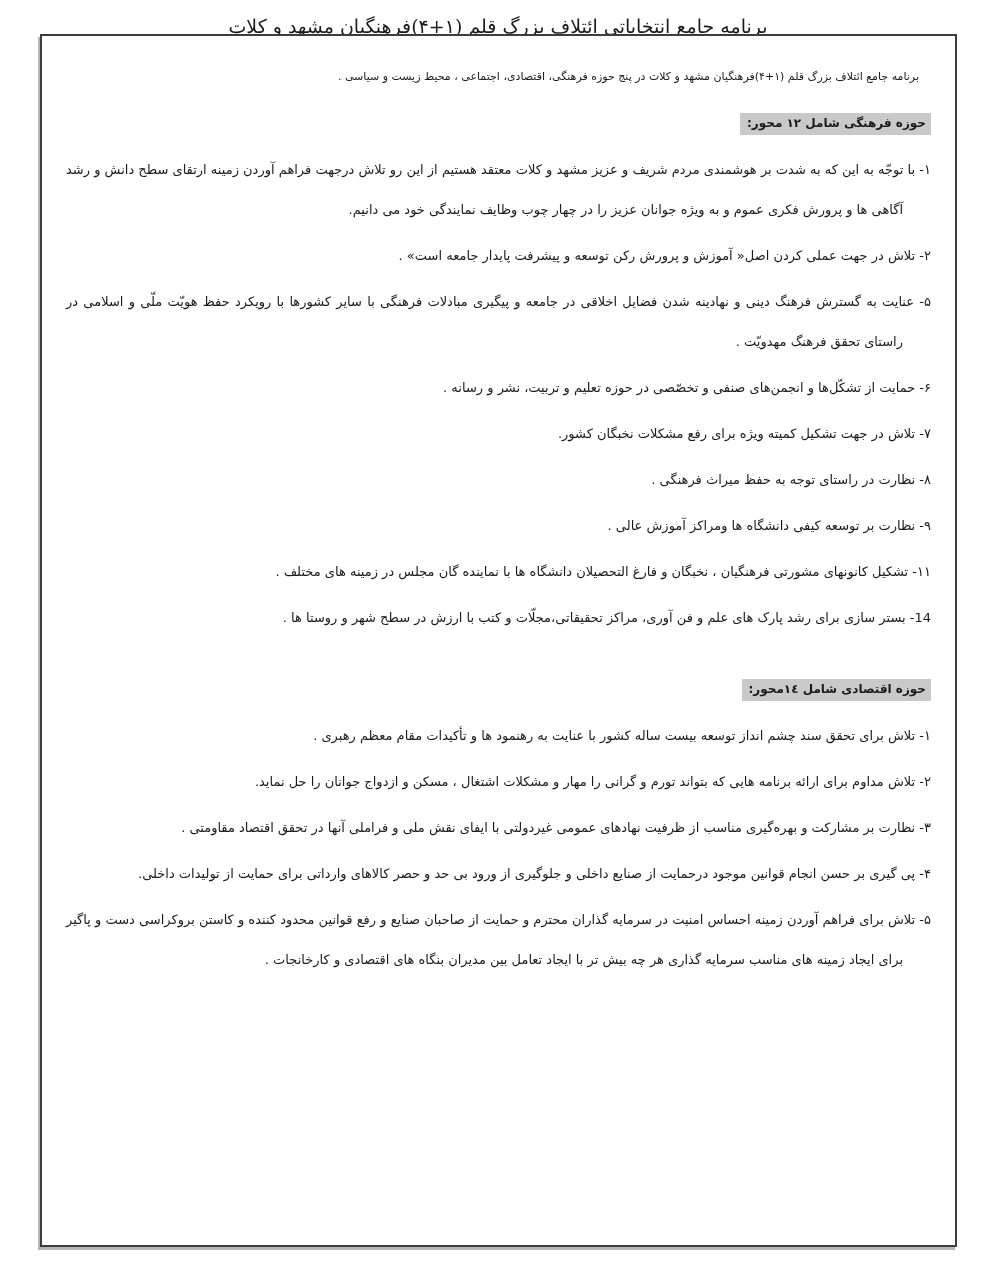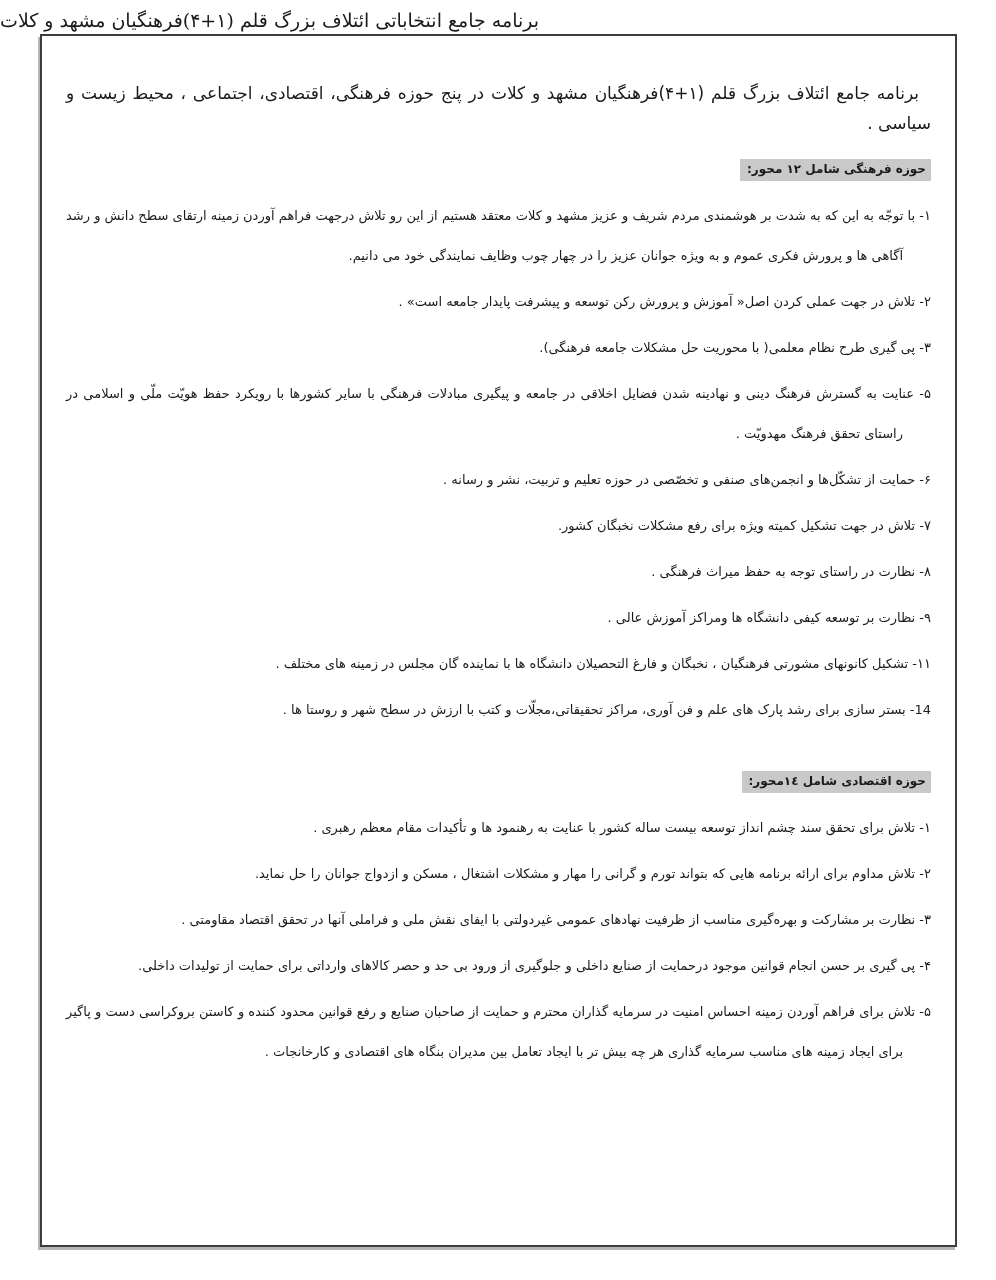--- a/index.html
+++ b/index.html
@@ -15,41 +15,42 @@
     font-family:"DejaVu Sans", sans-serif;
     color:var(--text);
     direction:rtl;
     overflow:hidden;
   }
   .page{
     position:relative;
     width:996px;height:1280px;
   }
   .doc-title{
-    text-align:left;
-    padding-top:9px;
+    text-align:center;
+    padding-top:15px;
     font-family:"DejaVu Serif", serif;
     font-size:19px;
     line-height:22px;
+    text-decoration:underline;
     text-underline-offset:4px;
     color:var(--text);
   }
   .frame{
     position:absolute;
     top:34px;right:39px;
     width:917px;height:1213px;
     box-sizing:border-box;
     border:2px solid var(--frame-border);
     box-shadow:-2px 3px 0 rgba(90,90,90,0.45);
     padding:12px 24px 0 24px;
     background:var(--page-background);
   }
   .intro{
-    margin:30px 0 0;
-    font-size:17px;
+    margin:14px 0 0;
+    font-size:11px;
     line-height:30px;
     text-align:justify;
     text-indent:12px;
   }
   .sec-head{
     margin:16px 0 0;
     font-size:12px;
     font-weight:bold;
     line-height:30px;
   }
@@ -80,21 +81,20 @@
   <div class="doc-title">برنامه جامع انتخاباتی ائتلاف بزرگ قلم (۱+۴)فرهنگیان مشهد و کلات</div>
 
   <div class="frame">
 
     <p class="intro">برنامه جامع ائتلاف بزرگ قلم (۱+۴)فرهنگیان مشهد و کلات در پنج حوزه فرهنگی، اقتصادی، اجتماعی ، محیط زیست و سیاسی .</p>
 
     <h2 class="sec-head cultural"><span class="hl">حوزه فرهنگی شامل ۱۲ محور:</span></h2>
 
     <p class="item first">۱- با توجّه به این که به شدت بر هوشمندی مردم شریف و عزیز مشهد و کلات معتقد هستیم از این رو تلاش درجهت فراهم آوردن زمینه ارتقای سطح دانش و رشد آگاهی ها و پرورش فکری عموم و به ویژه جوانان عزیز را در چهار چوب وظایف نمایندگی خود می دانیم.</p>
     <p class="item">۲- تلاش در جهت عملی کردن اصل« آموزش و پرورش رکن توسعه و پیشرفت پایدار جامعه است» .</p>
-    <p class="item">۳- پی گیری طرح نظام معلمی( با محوریت حل مشکلات جامعه فرهنگی).</p>
     <p class="item">۵- عنایت به گسترش فرهنگ دینی و نهادینه شدن فضایل اخلاقی در جامعه و پیگیری مبادلات فرهنگی با سایر کشورها با رویکرد حفظ هویّت ملّی و اسلامی در راستای تحقق فرهنگ مهدویّت .</p>
     <p class="item">۶- حمایت از تشکّل‌ها و انجمن‌های صنفی و تخصّصی در حوزه تعلیم و تربیت،  نشر و رسانه .</p>
     <p class="item">۷- تلاش در جهت تشکیل کمیته ویژه برای رفع مشکلات نخبگان کشور.</p>
     <p class="item">۸- نظارت در راستای توجه به حفظ میراث فرهنگی .</p>
     <p class="item">۹- نظارت بر توسعه کیفی دانشگاه ها ومراکز آموزش عالی .</p>
     <p class="item">۱۱- تشکیل کانونهای مشورتی فرهنگیان ، نخبگان و فارغ التحصیلان دانشگاه ها با نماینده گان مجلس در زمینه های مختلف .</p>
     <p class="item">14- بستر سازی برای رشد پارک های علم و فن آوری، مراکز تحقیقاتی،مجلّات و کتب با ارزش در سطح شهر و روستا ها .</p>
 
     <h2 class="sec-head economic"><span class="hl">حوزه اقتصادی شامل ۱٤محور:</span></h2>
 

